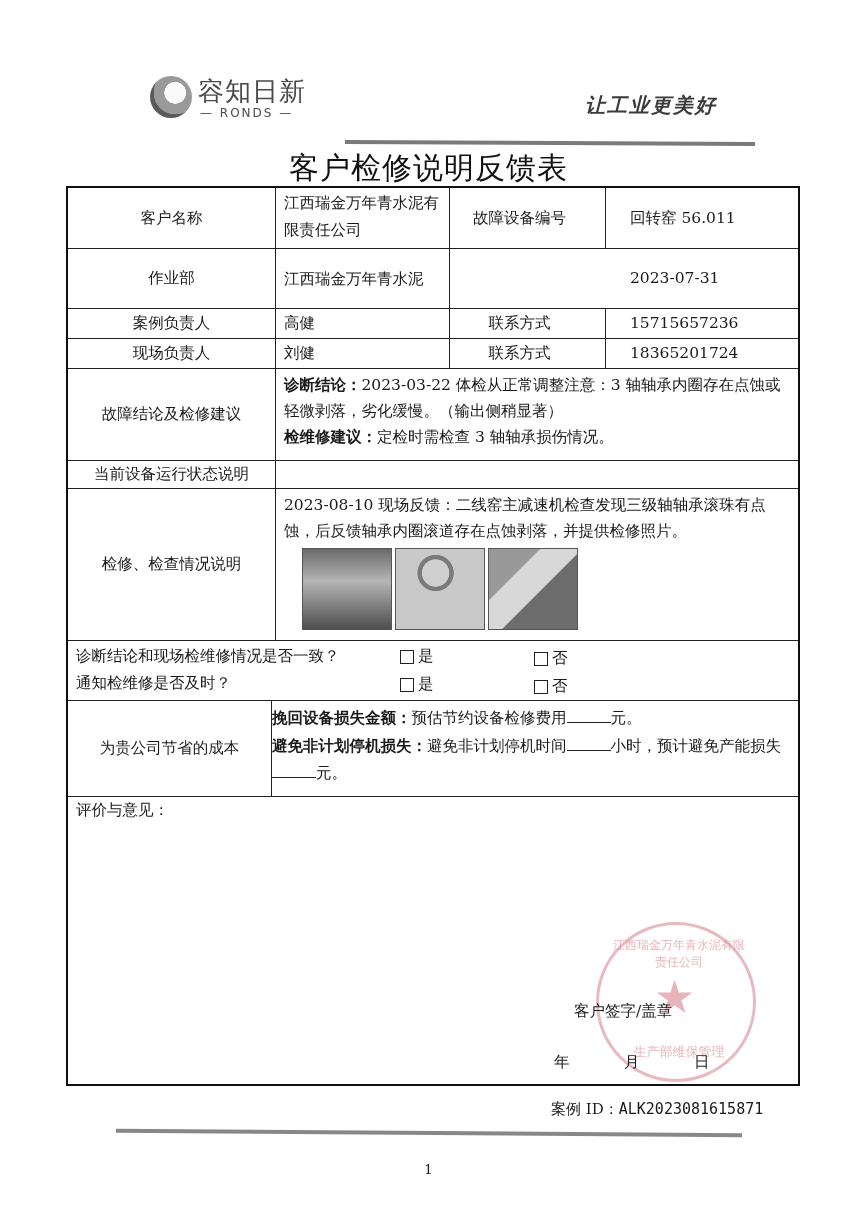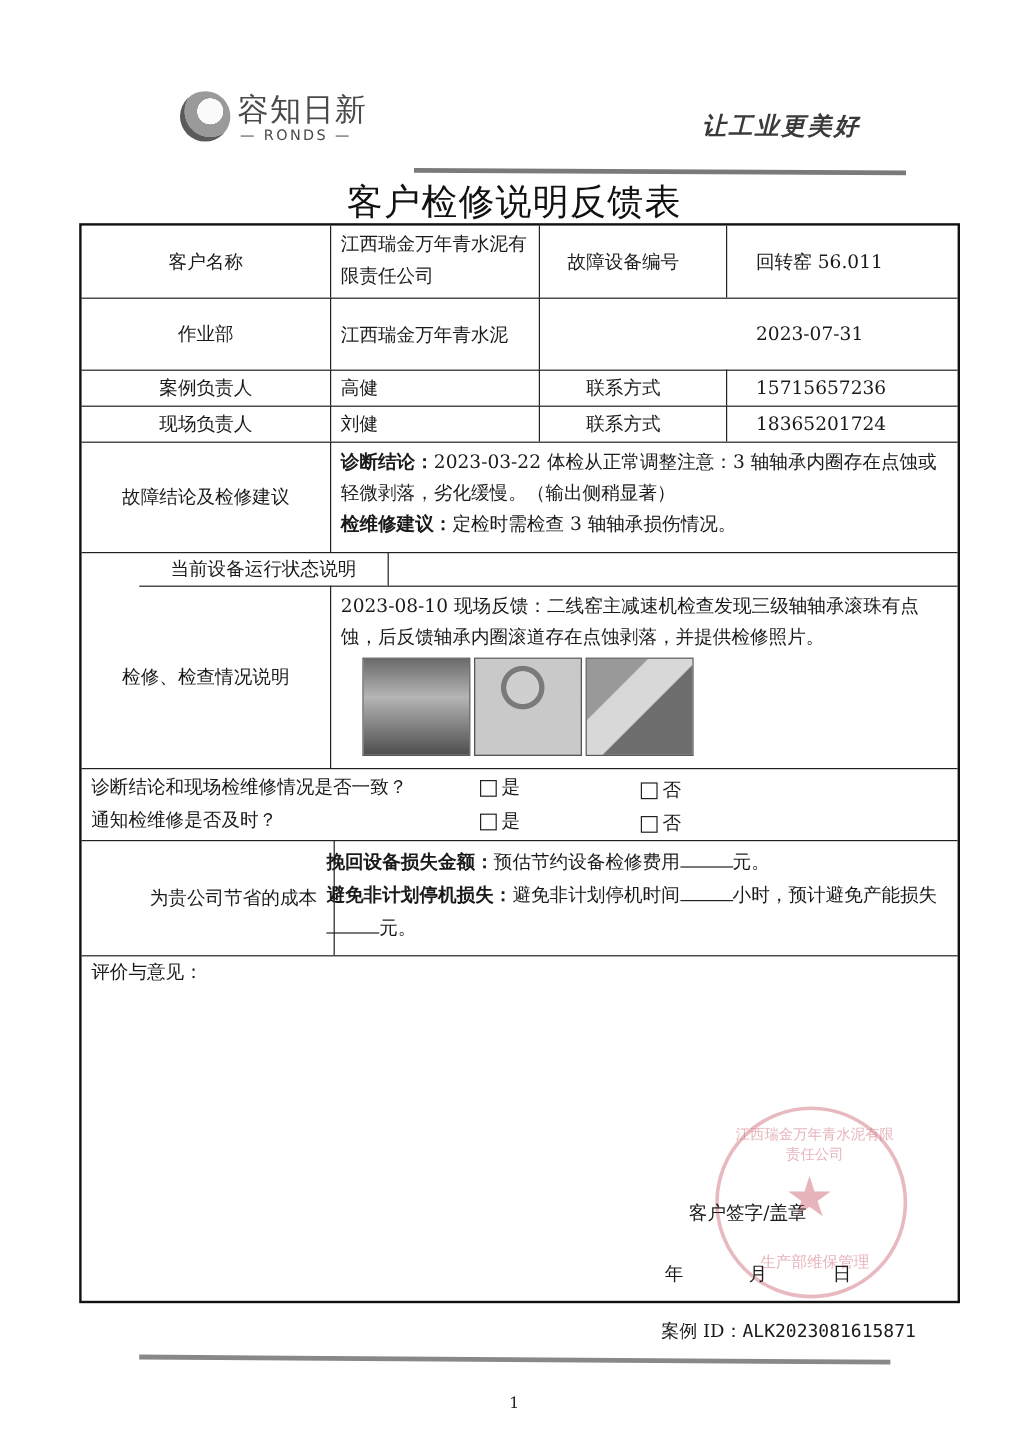--- a/index.html
+++ b/index.html
@@ -116,21 +116,21 @@
   </div>
 
   <div class="row" style="top:180px;height:92px;">
     <div class="cell c1 center">故障结论及检修建议</div>
     <div class="cell wide last topv" style="line-height:26px;">
       <span class="bold">诊断结论：</span><span>2023-03-22 体检从正常调整注意：3 轴轴承内圈存在点蚀或轻微剥落，劣化缓慢。（输出侧稍显著）</span><br>
       <span class="bold">检维修建议：</span><span>定检时需检查 3 轴轴承损伤情况。</span>
     </div>
   </div>
 
-  <div class="row" style="top:272px;height:28px;margin-left:48px;">
+  <div class="row" style="top:272px;height:28px;">
     <div class="cell c1 center">当前设备运行状态说明</div>
     <div class="cell wide last leftv"></div>
   </div>
 
   <div class="row" style="top:300px;height:152px;">
     <div class="cell c1 center">检修、检查情况说明</div>
     <div class="cell wide last topv" style="line-height:26px;">
       <div>2023-08-10 现场反馈：二线窑主减速机检查发现三级轴轴承滚珠有点蚀，后反馈轴承内圈滚道存在点蚀剥落，并提供检修照片。</div>
       <div class="photos" style="margin-left:18px;">
         <div class="photo p1"></div>
@@ -155,21 +155,21 @@
       <span class="box"></span>
         <span>是</span>
     </div>
     <div class="opt" style="left:466px;top:36px;">
       <span class="box"></span>
         <span>否</span>
     </div>
   </div>
 
   <div class="row" style="top:512px;height:96px;">
-    <div class="cell center" style="left:0;width:168px;margin-left:43px;">为贵公司节省的成本</div>
+    <div class="cell center" style="left:0;width:204px;">为贵公司节省的成本</div>
     <div class="cell last topv" style="left:196px;right:0;line-height:27px;">
       <span class="bold">挽回设备损失金额：</span><span>预估节约设备检修费用</span><span class="blank"></span><span>元。</span><br>
       <span class="bold">避免非计划停机损失：</span><span>避免非计划停机时间</span><span class="blank"></span><span>小时，预计避免产能损失</span><span class="blank"></span><span>元。</span>
     </div>
   </div>
 
   <div class="row" style="top:608px;bottom:0;border-bottom:none;">
     <div class="remarks-label">评价与意见：</div>
     <div class="stamp">
       <div class="stamp-top">江西瑞金万年青水泥有限责任公司</div>

